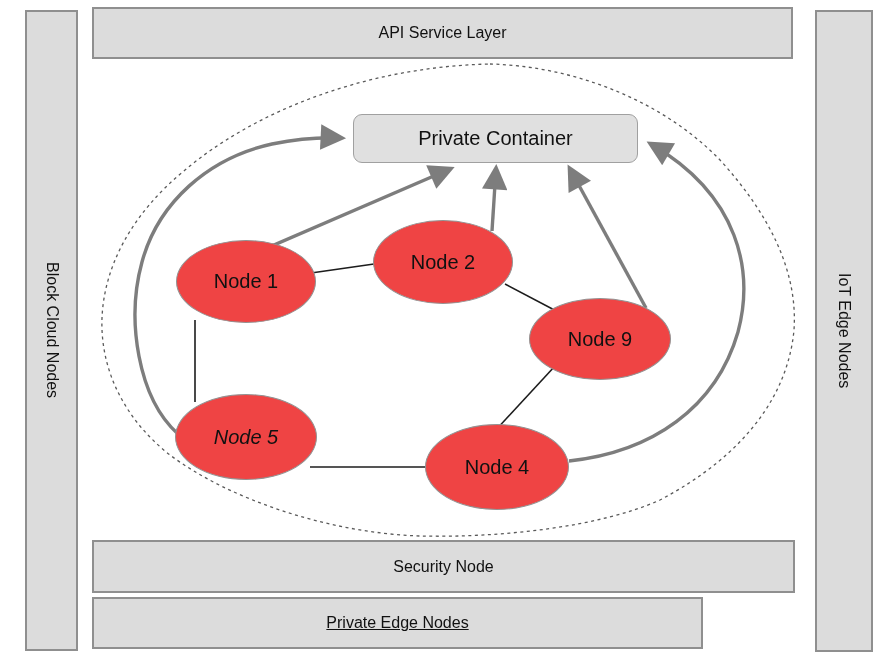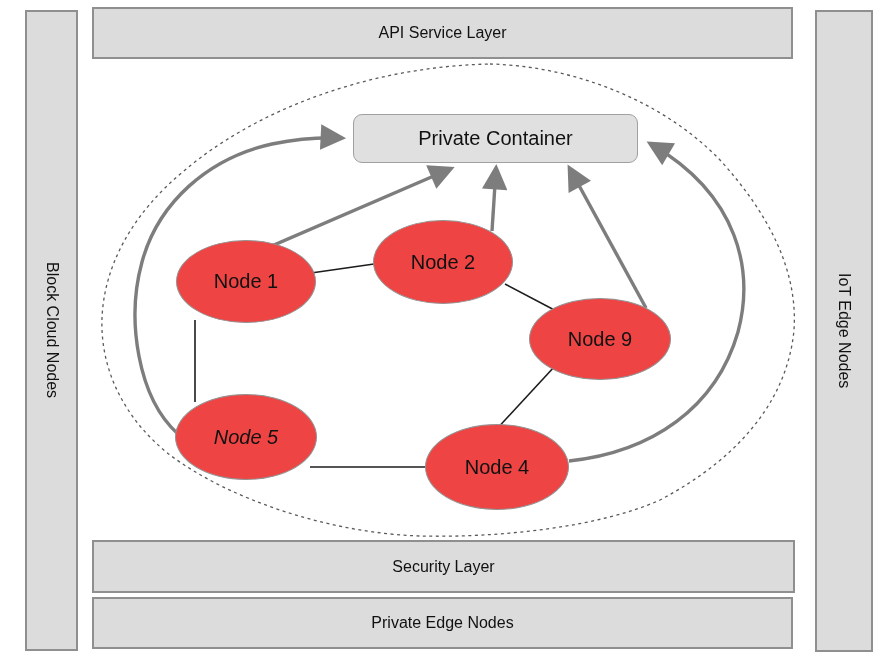--- a/index.html
+++ b/index.html
@@ -96,24 +96,24 @@
 
   <div class="bar vbar" style="left:25px;top:10px;width:53px;height:641px;">
     <span>Block Cloud Nodes</span>
   </div>
 
   <div class="bar vbar" style="left:815px;top:10px;width:58px;height:642px;">
     <span>IoT Edge Nodes</span>
   </div>
 
   <div class="bar" style="left:92px;top:540px;width:703px;height:53px;">
-    <span>Security Layer</span>
+    <span>Security Node</span>
   </div>
 
-  <div class="bar" style="left:92px;top:597px;width:701px;height:52px;">
+  <div class="bar" style="left:92px;top:597px;width:611px;height:52px;text-decoration:underline;">
     <span>Private Edge Nodes</span>
   </div>
 
   <div class="svc">
     <span>Private Container</span>
   </div>
 
   <div class="node" style="left:176px;top:240px;width:140px;height:83px;">
     <span>Node 1</span>
   </div>

